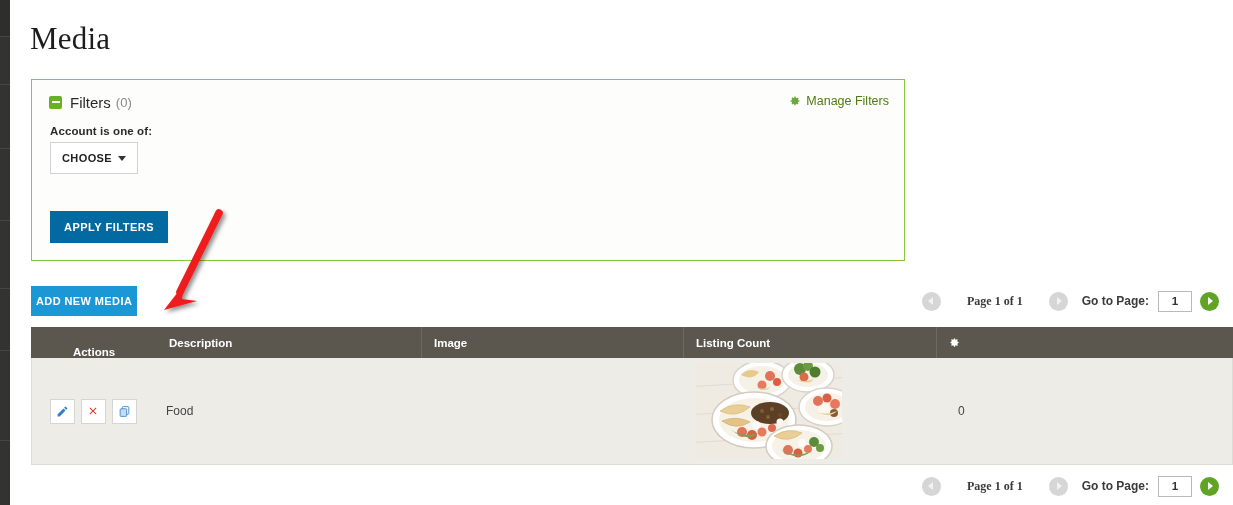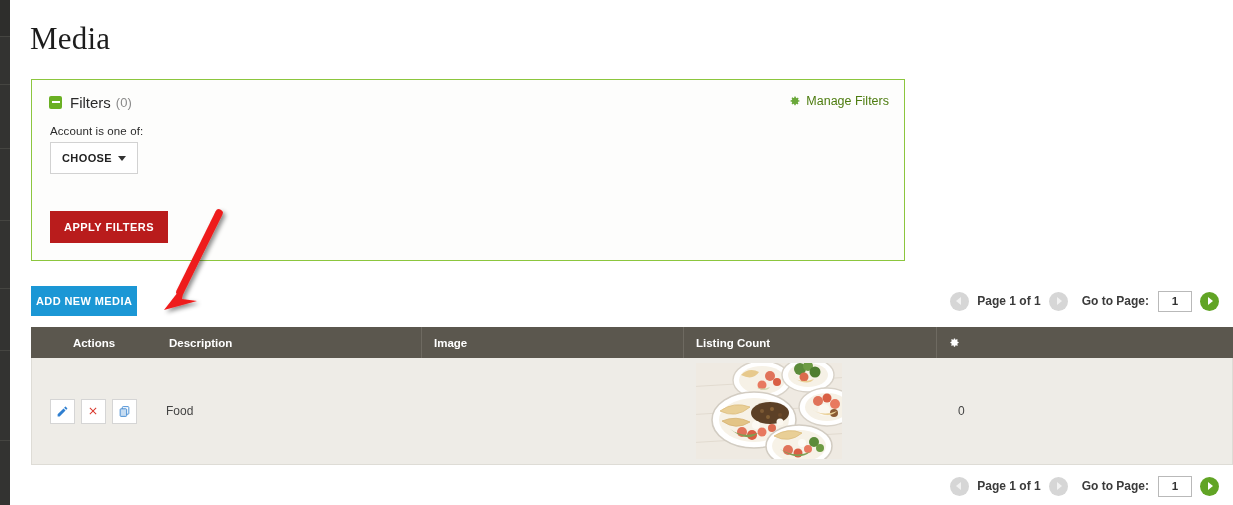--- a/index.html
+++ b/index.html
@@ -97,21 +97,21 @@
   .manage-filters .gear-ic {
     margin-right: 5px;
     display: inline-flex;
     align-items: center;
   }
 
   .field-label {
     position: absolute;
     left: 18px; top: 45px;
     font-size: 11.5px;
-    font-weight: normal;
+    font-weight: bold;
     color: #2b2b2b;
     letter-spacing: .1px;
     text-align: right;
   }
 
   .choose-btn {
     position: absolute;
     left: 18px; top: 62px;
     height: 32px;
     min-width: 76px;
@@ -132,21 +132,21 @@
     border-right: 4px solid transparent;
     border-top: 5px solid #333;
     display: inline-block;
   }
 
   .apply-btn {
     position: absolute;
     left: 18px; top: 131px;
     height: 32px;
     padding: 0 14px;
-    background: #b91c1c;
+    background: #0369a1;
     border: none;
     color: #fff;
     font-size: 11px;
     font-weight: bold;
     letter-spacing: .5px;
     display: flex; align-items: center;
     cursor: pointer;
     font-family: "Liberation Sans", sans-serif;
   }
 
@@ -204,21 +204,21 @@
     border-bottom: 4px solid transparent;
     border-left: 5px solid #f2f2f2;
     margin-left: 2px;
   }
   .circ.green .chev {
     border-top: 4px solid transparent;
     border-bottom: 4px solid transparent;
     border-left: 5px solid #ffffff;
     margin-left: 2px;
   }
-  .pager-text { margin: 0 8px; white-space: nowrap; }
+  .pager-text { margin: 0 26px; white-space: nowrap; font-family: Liberation Serif, serif; }
   .goto-text { margin-left: 14px; margin-right: 9px; white-space: nowrap; }
   .page-input {
     width: 34px; height: 21px;
     border: 1px solid #b9b9b9;
     background: #fff;
     text-align: center;
     font-size: 11.5px;
     font-weight: bold;
     color: #333;
     font-family: "Liberation Sans", sans-serif;
@@ -242,21 +242,21 @@
     align-items: center;
     color: #ffffff;
     font-size: 11.5px;
     font-weight: bold;
     padding: 0 12px;
     border-right: 1px solid #6e6a61;
     position: relative;
     cursor: pointer;
     white-space: nowrap;
   }
-  .th.actions { width: 126px; justify-content: center; border-right: none; }
+  .th.actions { width: 126px; justify-content: center; border-right: none; align-items: flex-end; }
   .th.title  { width: 265px; background: #76a72f; }
   .th.desc   { width: 265px; }
   .th.image  { width: 262px; }
   .th.count  { width: 253px; }
   .th.cog    { width: 35px; justify-content: center; border-right: none; }
 
   .sort-caret {
     position: absolute;
     right: 10px;
     width: 0; height: 0;

